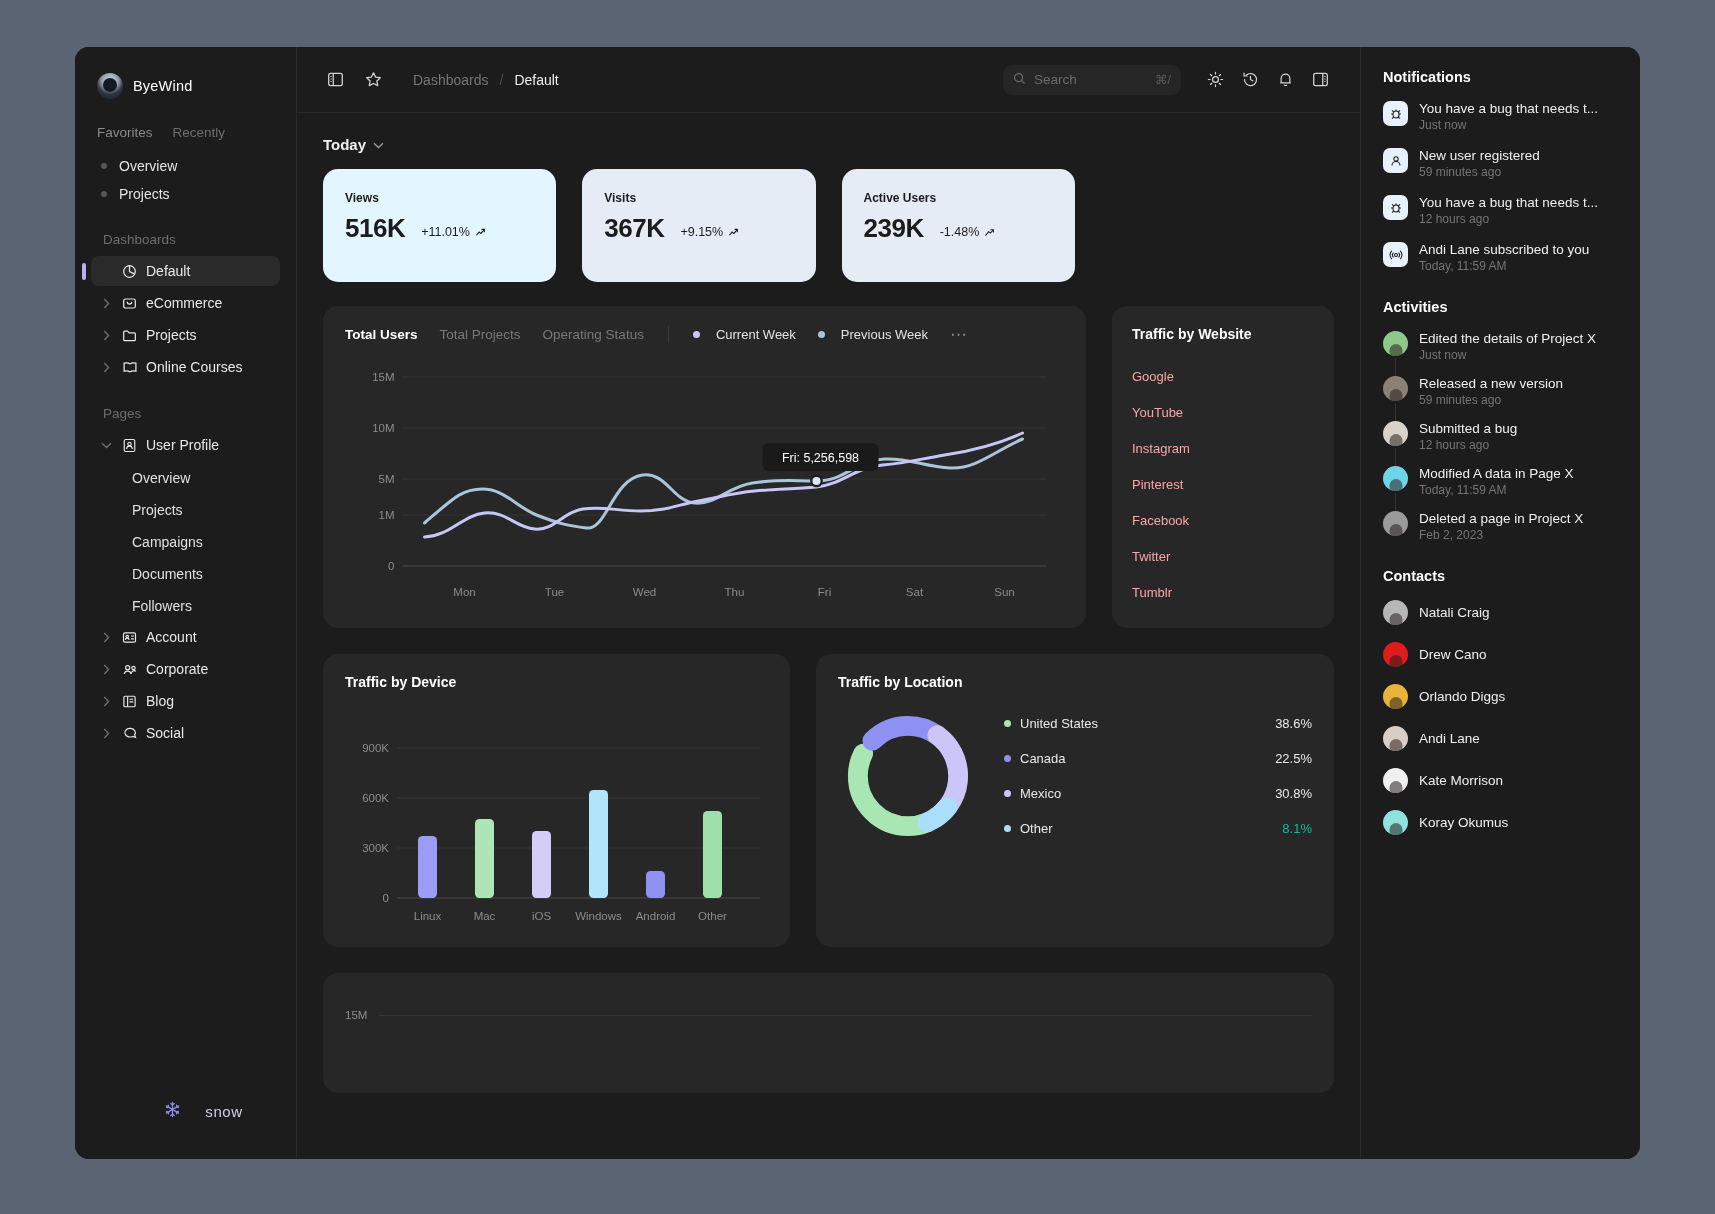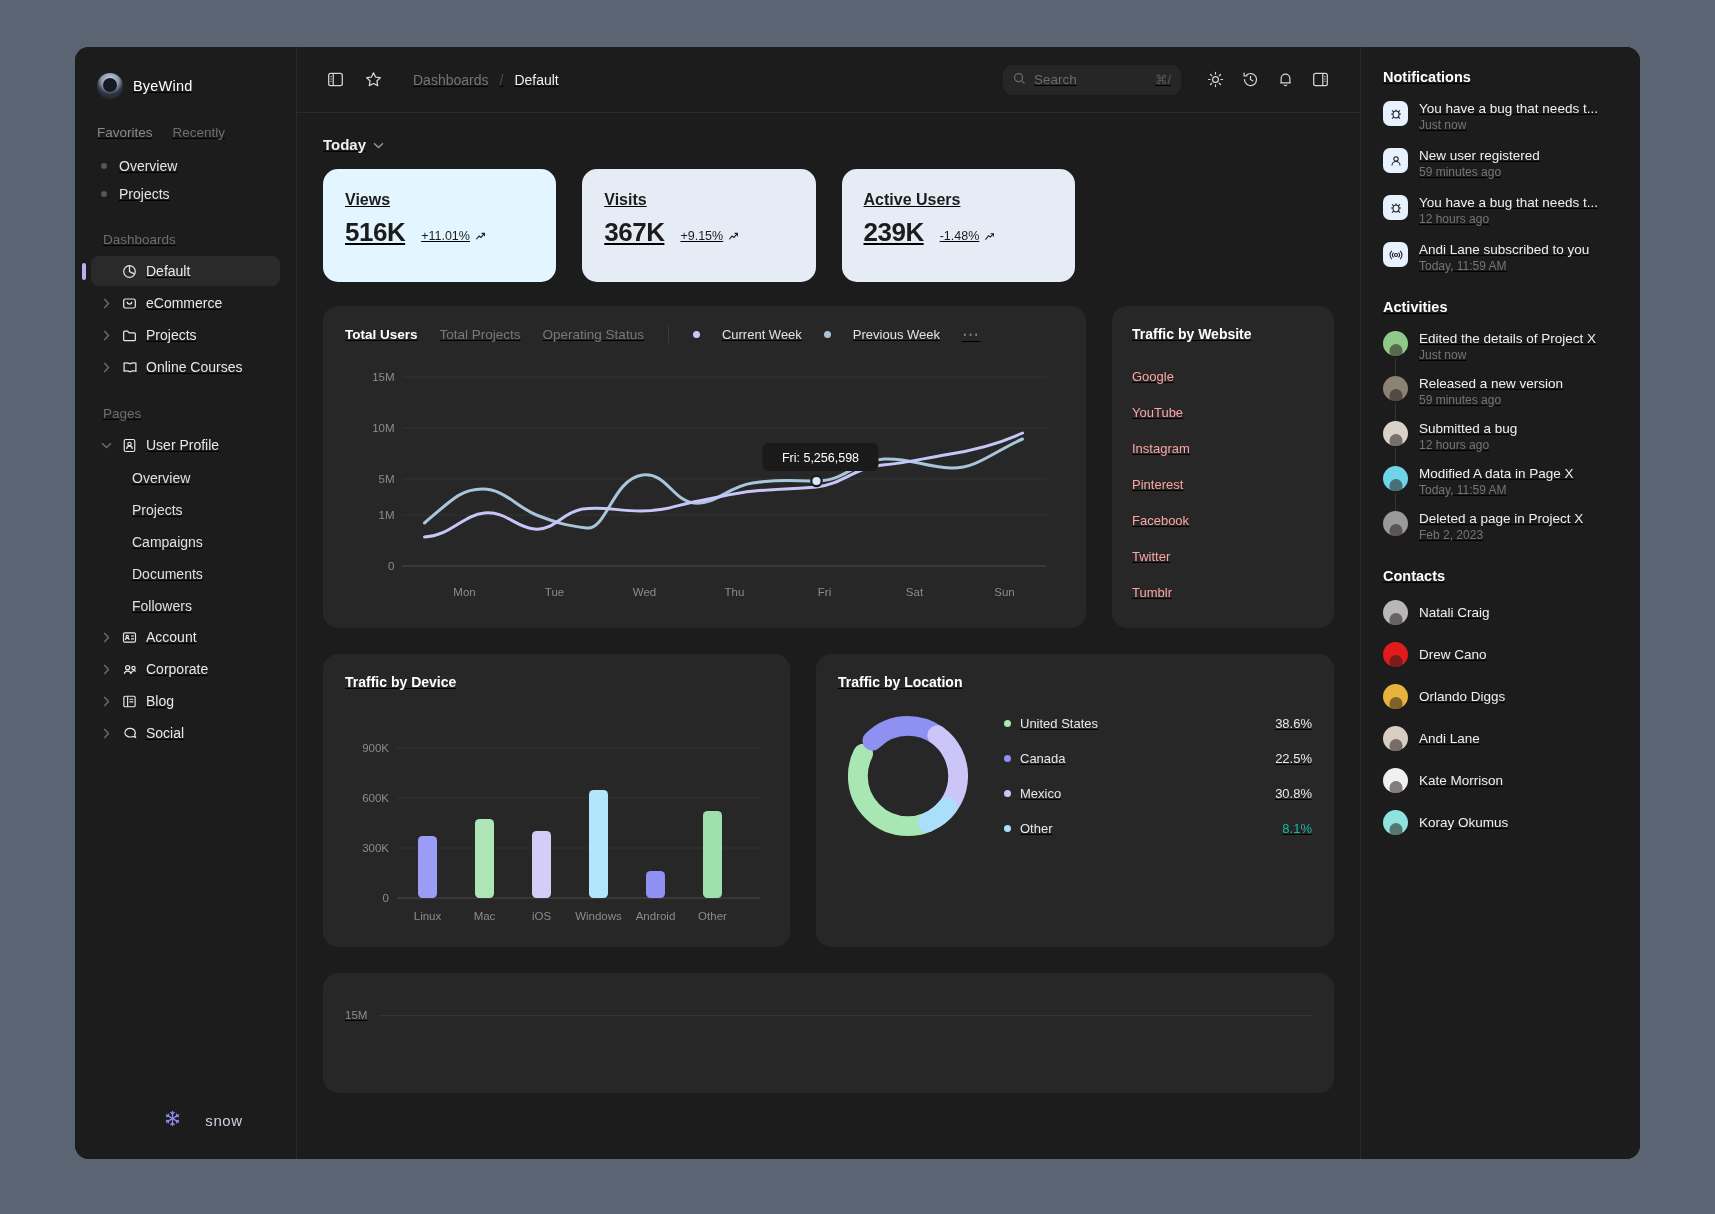--- a/index.html
+++ b/index.html
@@ -9,21 +9,20 @@
     font-family: "Liberation Sans", sans-serif;
     overflow: hidden;
   }
   .app {
     position: absolute; left: 75px; top: 47px;
     width: 1565px; height: 1112px;
     background: #1c1c1c;
     border-radius: 14px;
     display: flex;
     overflow: hidden;
-    text-decoration: underline;
   }
 
   
   .sidebar {
     width: 222px; flex: 0 0 222px;
     background: #1c1c1c;
     border-right: 1px solid #2a2a2a;
     padding: 22px 16px 0 16px;
     position: relative;
   }
@@ -60,21 +59,21 @@
     width:3.5px; height:17px; border-radius:2px; background:#b4b1f5;
   }
   .chev { width: 14px; flex: 0 0 14px; display:flex; align-items:center; justify-content:center; }
   .chev svg { display:block; }
   .navicon { width: 19px; flex: 0 0 19px; display:flex; align-items:center; justify-content:center; }
   .navitem .lbl { color: #e8e8e8; font-size: 14px; white-space: nowrap; }
   .subitem { padding: 7px 8px 7px 41px; border-radius: 8px; }
   .subitem .lbl { color: #e0e0e0; font-size: 14px; }
 
   .snow-footer {
-    position: absolute; left: 0; right: 0; bottom: 28px;
+    position: absolute; left: 0; right: 0; bottom: 37px;
     display: flex; align-items: center; justify-content: center; gap: 24px; margin-left: 36px;
   }
   .snow-footer .sf-txt { color: #cfcfe8; font-size: 15px; letter-spacing: .6px; }
 
   
   .center { flex: 1 1 auto; display: flex; flex-direction: column; min-width: 0; background:#1c1c1c; }
   .topbar {
     height: 66px; flex: 0 0 66px;
     display: flex; align-items: center; padding: 0 26px 0 24px;
     border-bottom: 1px solid #2a2a2a; gap: 10px;
@@ -93,33 +92,33 @@
   .search .ph { color: #6c6c6c; font-size: 13.5px; flex:1 1 auto; }
   .search .kbd { color: #5a5a5a; font-size: 12.5px; }
   .topicons { display: flex; align-items: center; gap: 7px; margin-left: 10px; }
 
   .content { flex: 1 1 auto; overflow: hidden; padding: 22px 26px 0 26px; }
   .todayrow { display:flex; align-items:center; gap:7px; margin-bottom: 16px; }
   .todayrow .t { color:#f0f0f0; font-size:15px; font-weight:600; }
 
   .kpis { display: grid; grid-template-columns: repeat(4, 1fr); gap: 26px; margin-bottom: 24px; }
   .kpi { border-radius: 15px; padding: 22px 22px 24px 22px; height: 113px; }
-  .kpi .k-label { font-size: 16px; color: #1c1c1c; font-weight: 600; margin-bottom: 10px; }
+  .kpi .k-label { font-size: 12px; color: #1c1c1c; font-weight: 600; margin-bottom: 10px; }
   .kpi .k-row { display: flex; align-items: flex-end; gap: 16px; }
   .kpi .k-val { font-size: 26px; font-weight: 700; color: #1c1c1c; letter-spacing: -.5px; line-height: 1; }
   .kpi .k-delta { font-size: 12.5px; color: #1c1c1c; display:flex; align-items:center; gap:5px; padding-bottom: 2px; }
 
   .row2 { display: flex; gap: 26px; margin-bottom: 26px; }
   .card { background: #272727; border-radius: 15px; }
   .chartcard { flex: 1 1 auto; padding: 20px 22px 14px 22px; min-width: 0; }
   .chart-head { display: flex; align-items: center; gap: 22px; margin-bottom: 12px; }
   .ctab { font-size: 13.5px; color: #787878; }
   .ctab.active { color: #ffffff; font-weight: 700; }
   .vdiv { width: 1px; height: 17px; background: #3a3a3a; margin: 0 2px; }
-  .legend { display:flex; align-items:center; gap:22px; }
+  .legend { display:flex; align-items:center; gap:16px; }
   .legend .ld { width:7px; height:7px; border-radius:50%; }
   .legend .lt { font-size:13px; color:#e2e2e2; }
   .dots3 { color:#8c8c8c; font-size:17px; letter-spacing:1.5px; line-height:1; }
 
   .sidecard { width: 222px; flex: 0 0 222px; padding: 20px 20px 18px 20px; }
   .card-title { font-size: 14px; color: #ffffff; font-weight: 700; margin-bottom: 16px; }
   .twrow { display:flex; align-items:center; gap:10px; height: 36px; }
   .twrow .tw-name { font-size: 13px; color: #fca5a5; width: 74px; flex:0 0 74px; }
   .tw-track { flex:1 1 auto; height: 7px; position: relative; }
   .tw-bar { height: 7px; border-radius: 4px; background: #4a4a4a; }

